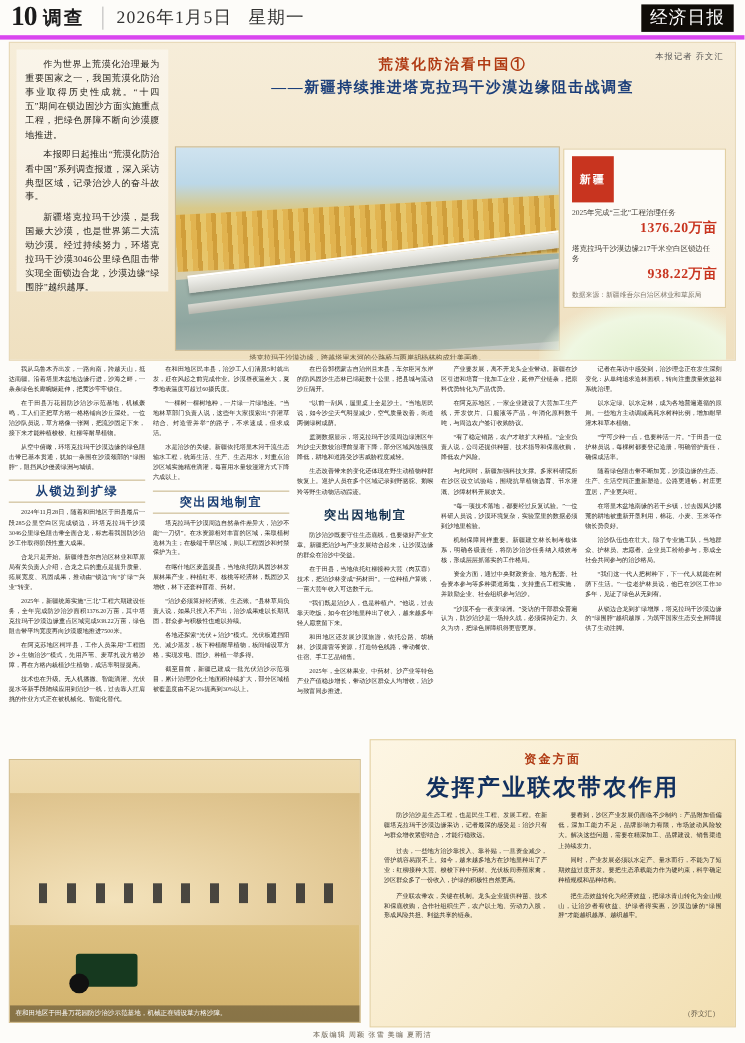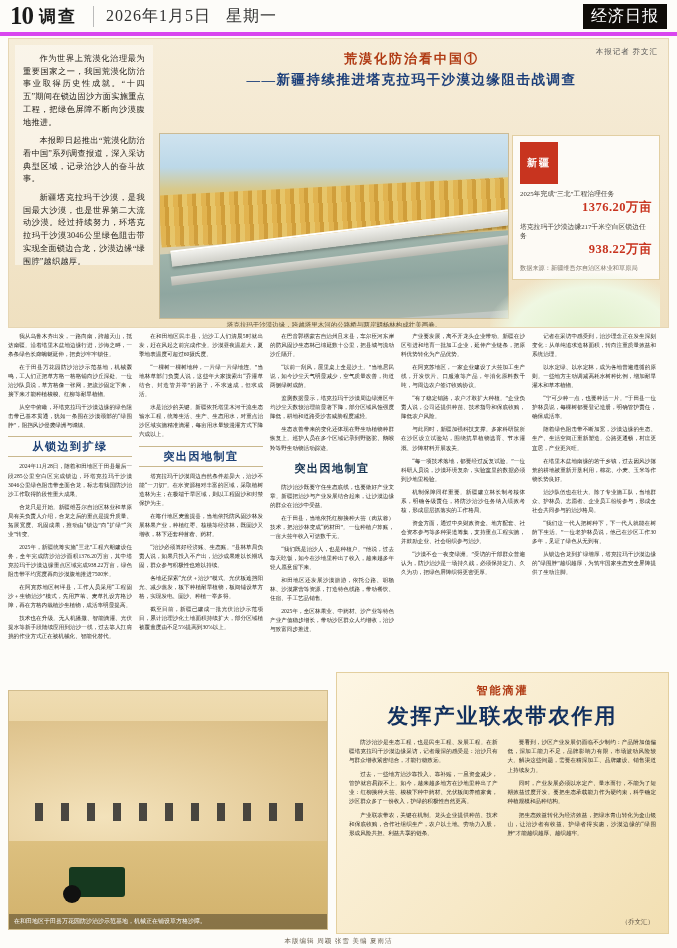--- a/index.html
+++ b/index.html
@@ -350,21 +350,21 @@
   </div>
 
   <div class="bottom-photo">
     <div class="bp-dunes"></div>
     <div class="bp-machines"></div>
     <div class="bp-tractor"></div>
     <div class="bp-caption">在和田地区于田县万花园防沙治沙示范基地，机械正在铺设草方格沙障。</div>
   </div>
 
   <div class="note">
-    <div class="note-tag">智能滴灌</div>
+    <div class="note-tag">资金方面</div>
     <div class="note-title">发挥产业联农带农作用</div>
     <div class="note-cols">
       <div class="ncol">
         <p>防沙治沙是生态工程，也是民生工程、发展工程。在新疆塔克拉玛干沙漠边缘采访，记者最深的感受是：治沙只有与群众增收紧密结合，才能行稳致远。</p>
         <p>过去，一些地方治沙靠投入、靠补贴，一旦资金减少，管护就容易跟不上。如今，越来越多地方在沙地里种出了产业：红柳接种大芸、梭梭下种中药材、光伏板间养殖家禽，沙区群众多了一份收入，护绿的积极性自然更高。</p>
         <p>产业联农带农，关键在机制。龙头企业提供种苗、技术和保底收购，合作社组织生产，农户以土地、劳动力入股，形成风险共担、利益共享的链条。</p>
       </div>
       <div class="ncol">
         <p>要看到，沙区产业发展仍面临不少制约：产品附加值偏低，深加工能力不足，品牌影响力有限，市场波动风险较大。解决这些问题，需要在精深加工、品牌建设、销售渠道上持续发力。</p>
         <p>同时，产业发展必须以水定产、量水而行，不能为了短期效益过度开发。要把生态承载能力作为硬约束，科学确定种植规模和品种结构。</p>

